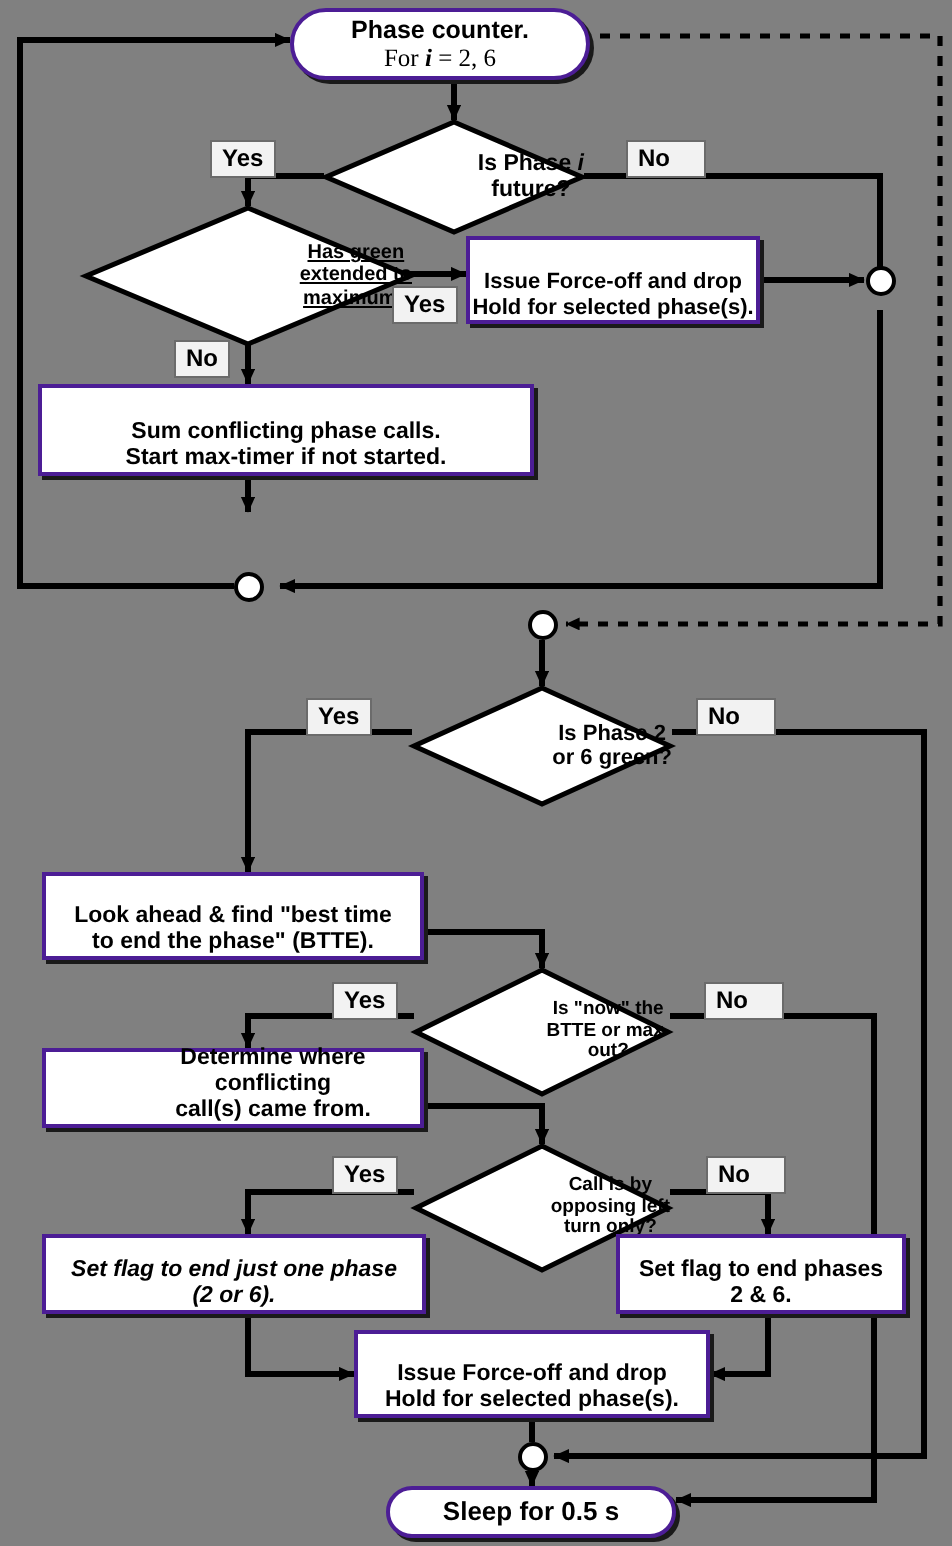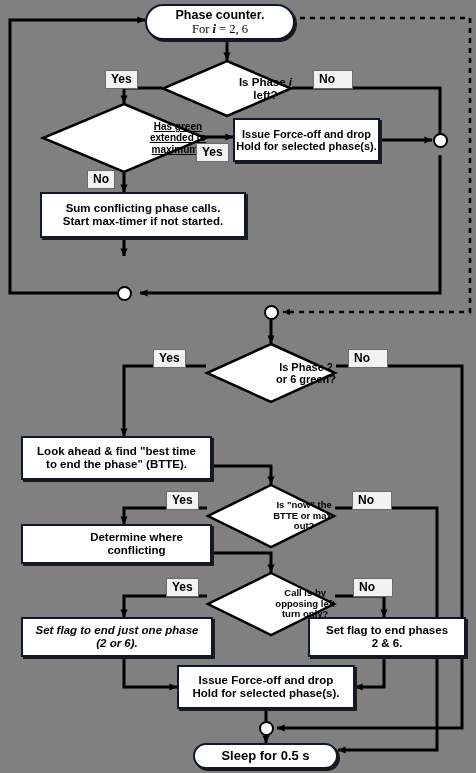--- a/index.html
+++ b/index.html
@@ -10,32 +10,32 @@
   #canvas{
     position:relative;
     width:476px;
     height:773px;
     background:#808080;
     overflow:hidden;
   }
   .node{
     position:absolute;
     background:#ffffff;
-    border:2px solid #0f172a;
+    border:2px solid #4c1d95;
     box-sizing:border-box;
     display:flex;
     align-items:center;
     justify-content:center;
     text-align:center;
     font-weight:bold;
     color:#000;
     line-height:1.12;
     z-index:6;
   }
-  .proc{ box-shadow:2px 2px 0 #1a1a1a; }
+  .proc{ box-shadow:2px 2px 0 #1a1a1a;align-items:flex-end; }
   .term{
     border-radius:999px;
     box-shadow:2px 2px 0 #1a1a1a;
   }
   .dec-wrap{
     position:absolute;
     z-index:6;
   }
   .dec-wrap svg{ position:absolute; left:0; top:0; overflow:visible;}
   .dec-label{
@@ -160,21 +160,21 @@
     </div>
   </div>
 
   <div class="dec-wrap" style="left:162px;top:60px;width:130px;height:57px;">
     <svg width="130" height="57" viewBox="0 0 130 57">
       <polygon points="65,1 129,28.5 65,56 1,28.5" fill="#fff" stroke="#000" stroke-width="2.5"></polygon>
     </svg>
     <div class="dec-label" style="font-size:11.5px;">
       <div>
         <div><span>Is Phase </span><span class="ital">i</span></div>
-        <div>left?</div>
+        <div>future?</div>
       </div>
     </div>
   </div>
   <div class="tag" style="left:105px;top:70px;">Yes</div>
   <div class="tag" style="left:313px;top:70px;width:28px;">No</div>
 
   <div class="dec-wrap" style="left:42px;top:103px;width:164px;height:70px;">
     <svg width="164" height="70" viewBox="0 0 164 70">
       <polygon points="82,1 163,35 82,69 1,35" fill="#fff" stroke="#000" stroke-width="2.5"></polygon>
     </svg>
@@ -189,21 +189,21 @@
   <div class="tag" style="left:196px;top:143px;">Yes</div>
   <div class="tag" style="left:87px;top:170px;">No</div>
 
   <div class="node proc" style="left:233px;top:118px;width:147px;height:44px;font-size:11px;">
     <div>
       <div>Issue Force-off and drop</div>
       <div>Hold for selected phase(s).</div>
     </div>
   </div>
 
-  <div class="node proc" style="left:19px;top:192px;width:206px;height:46px;font-size:11.5px;margin-left:21px;">
+  <div class="node proc" style="left:19px;top:192px;width:248px;height:46px;font-size:11.5px;">
     <div>
       <div>Sum conflicting phase calls.</div>
       <div>Start max-timer if not started.</div>
     </div>
   </div>
 
 
   <div class="junction" style="left:433px;top:133px;"></div>
   <div class="junction" style="left:117px;top:286px;"></div>
   <div class="junction" style="left:264px;top:305px;"></div>
@@ -240,20 +240,21 @@
         <div>out?</div>
       </div>
     </div>
   </div>
   <div class="tag" style="left:166px;top:491px;">Yes</div>
   <div class="tag" style="left:352px;top:491px;width:28px;">No</div>
 
   <div class="node proc" style="left:21px;top:524px;width:191px;height:40px;font-size:11.5px;padding-left:40px;">
     <div>
       <div>Determine where conflicting</div>
+      <div>call(s) came from.</div>
     </div>
   </div>
 
   <div class="dec-wrap" style="left:207px;top:572px;width:128px;height:64px;">
     <svg width="128" height="64" viewBox="0 0 128 64">
       <polygon points="64,1 127,32 64,63 1,32" fill="#fff" stroke="#000" stroke-width="2.5"></polygon>
     </svg>
     <div class="dec-label" style="font-size:9.5px;">
       <div>
         <div>Call is by</div>
@@ -265,21 +266,21 @@
   <div class="tag" style="left:166px;top:578px;">Yes</div>
   <div class="tag" style="left:353px;top:578px;width:28px;">No</div>
 
   <div class="node proc" style="left:21px;top:617px;width:192px;height:40px;font-size:11.5px;font-style:italic;">
     <div>
       <div>Set flag to end just one phase</div>
       <div>(2 or 6).</div>
     </div>
   </div>
 
-  <div class="node proc" style="left:308px;top:617px;width:158px;height:40px;font-size:11.5px;">
+  <div class="node proc" style="left:308px;top:617px;width:145px;height:40px;font-size:11.5px;">
     <div>
       <div>Set flag to end phases</div>
       <div>2 &amp; 6.</div>
     </div>
   </div>
 
   <div class="node proc" style="left:177px;top:665px;width:178px;height:44px;font-size:11.5px;">
     <div>
       <div>Issue Force-off and drop</div>
       <div>Hold for selected phase(s).</div>

